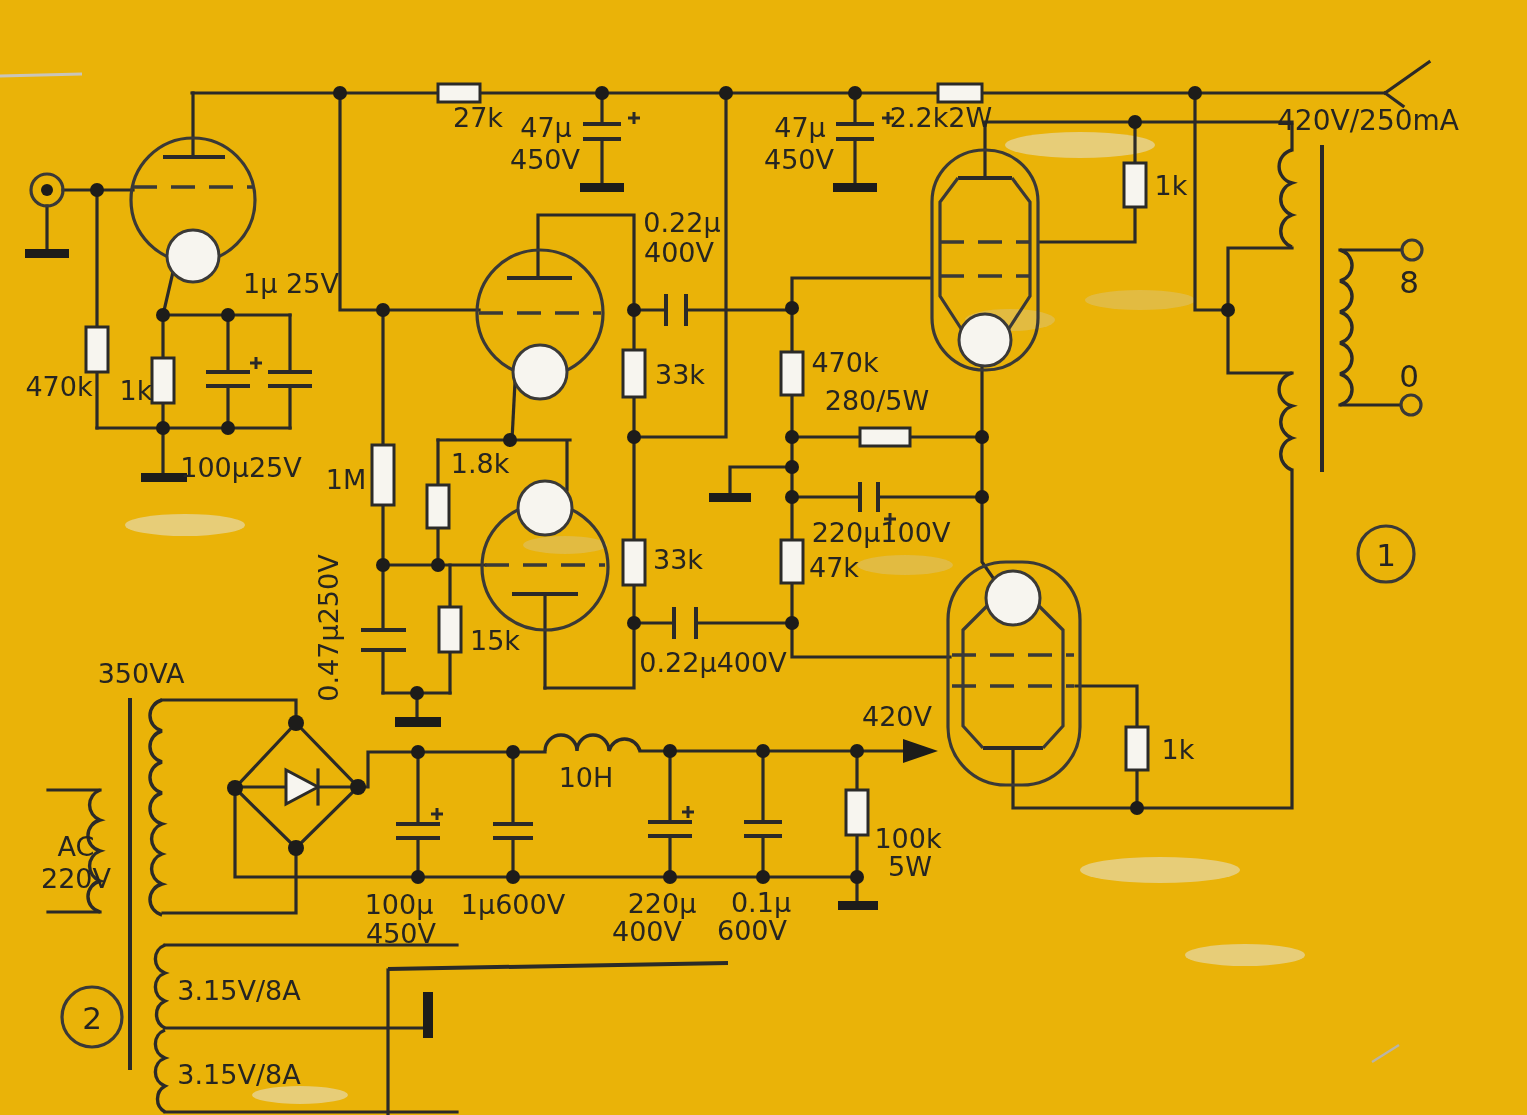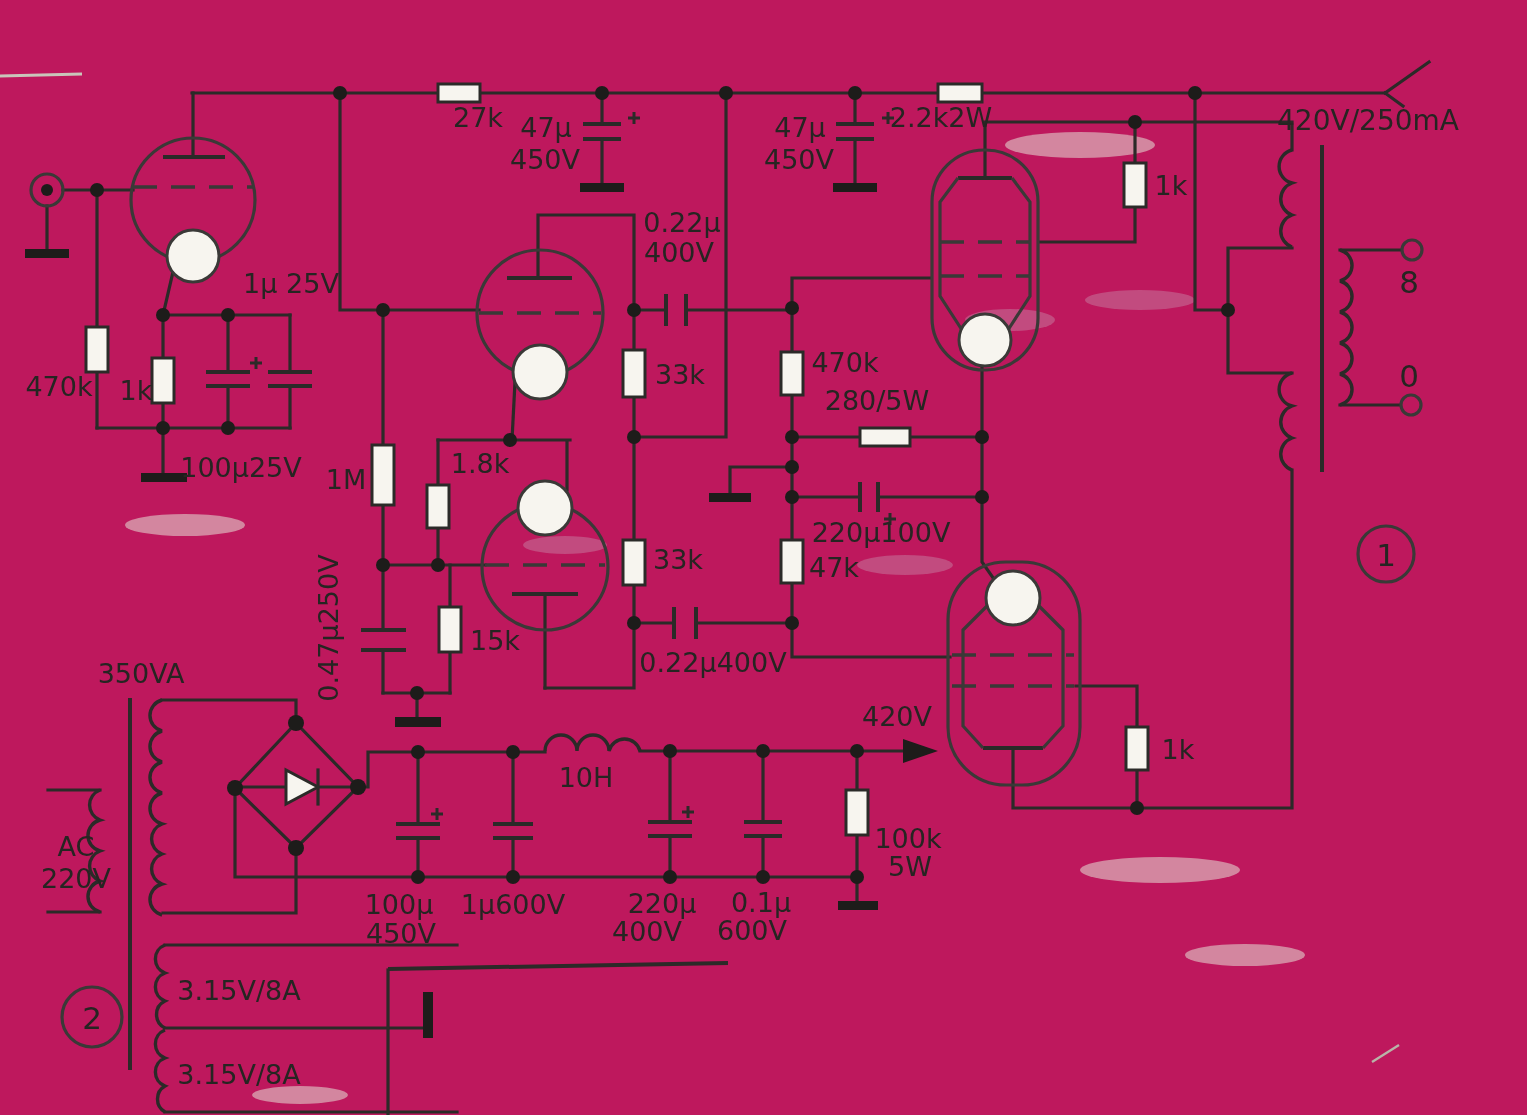--- a/index.html
+++ b/index.html
@@ -1,16 +1,16 @@
 <!DOCTYPE html>
 <html><head>
 <meta charset="utf-8">
 <style>
   html,body{margin:0;padding:0;background:#e8e6e0;}
-  .page{width:1527px;height:1115px;position:relative;background:#be185d;overflow:hidden;
+  .page{width:1527px;height:1115px;position:relative;background:#eab308;overflow:hidden;
         font-family:"DejaVu Sans",sans-serif;}
   svg{display:block}
   .w{stroke:#2b2a28;stroke-width:3.2;fill:none;stroke-linecap:square;}
   .wt{stroke:#2b2a28;stroke-width:4;fill:none;stroke-linecap:butt;}
   .coil{stroke:#2b2a28;stroke-width:3.4;fill:none;}
   .comp{fill:#f7f5ef;stroke:#2b2a28;stroke-width:3;}
   .tube{fill:none;stroke:#3a3937;stroke-width:3.2;}
   .bump{fill:#f7f5ef;stroke:#3a3937;stroke-width:3;}
   .grid{stroke:#3a3937;stroke-width:3.4;fill:none;stroke-dasharray:24 14;}
   .dot{fill:#1d1c1a;stroke:none;}

